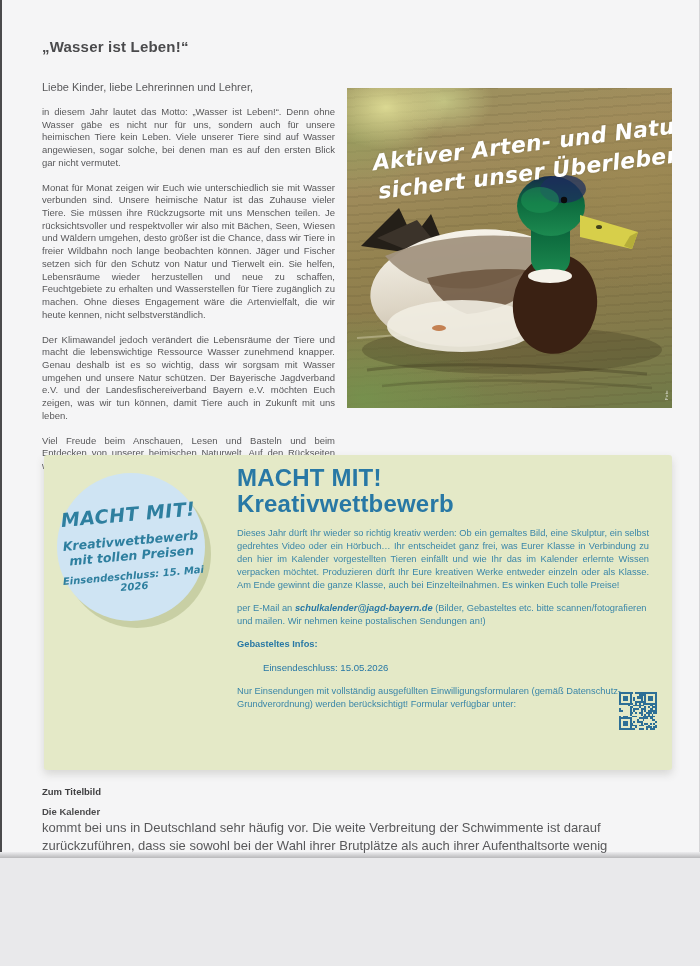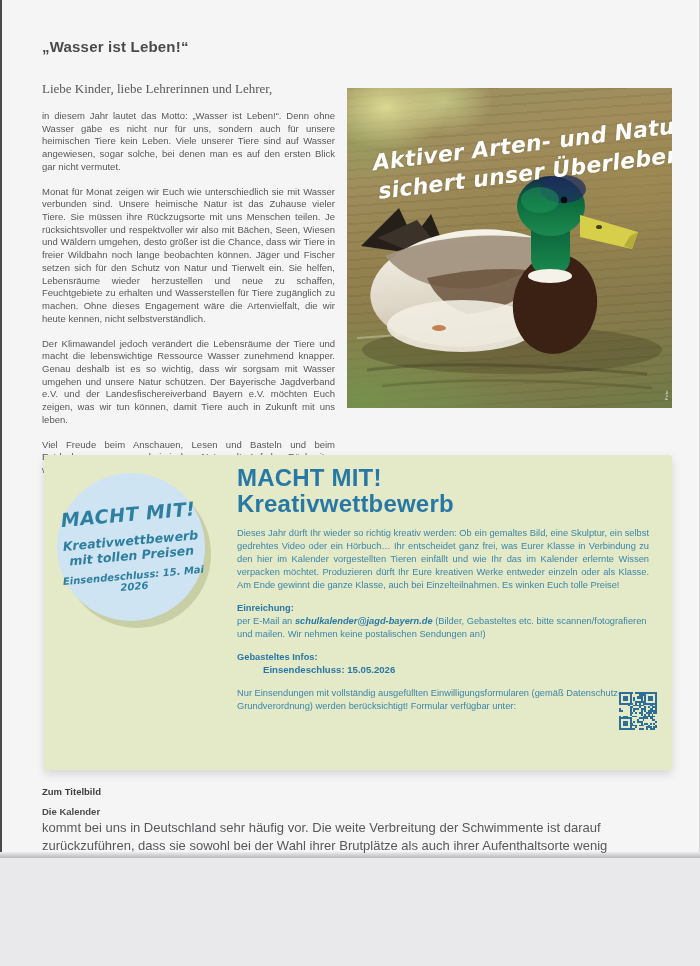--- a/index.html
+++ b/index.html
@@ -6,21 +6,21 @@
   .page{position:relative;width:700px;height:858px;background:#f5f5f6;overflow:hidden;
         font-family:"Liberation Sans",sans-serif;color:#58585a;}
   .edge-left{position:absolute;left:0;top:0;width:2px;height:100%;background:#4a4a4c;}
   .edge-right{position:absolute;right:0;top:0;width:1px;height:100%;background:#d6d6d8;}
   .edge-bottom{position:absolute;left:0;bottom:0;width:100%;height:6px;
                background:linear-gradient(#ededef,#b9b9bb);}
 
   
   .letter{position:absolute;left:42px;top:38px;width:293px;}
   .letter h1{font-size:15px;font-weight:700;color:#4a4a4c;margin:0 0 26px 0;letter-spacing:.2px;}
-  .letter .salutation{font-size:13px;margin:3px 0 13px 0;font-family:Liberation Serif, serif;}
+  .letter .salutation{font-size:11px;margin:3px 0 13px 0;}
   .letter p{font-size:9.5px;line-height:1.34;text-align:justify;margin:0 0 12px 0;}
   .letter .signature{font-size:9.5px;font-style:italic;text-align:right;margin-top:2px;}
 
   
   .hero{position:absolute;left:347px;top:88px;width:325px;height:320px;overflow:hidden;
     background:
       radial-gradient(90px 60px at 12% 6%, rgba(226,224,152,.9), transparent 70%),
       radial-gradient(70px 50px at 30% 4%, rgba(206,211,142,.75), transparent 70%),
       radial-gradient(120px 80px at 3% 16%, rgba(152,162,96,.65), transparent 70%),
       radial-gradient(170px 120px at 5% 97%, rgba(116,148,78,.85), transparent 72%),
@@ -49,21 +49,21 @@
   .badge-l1{font-size:19px;letter-spacing:.5px;margin-bottom:8px;}
   .badge-l2,.badge-l3{font-size:12.5px;line-height:1.2;}
   .badge-l4{font-size:10px;margin-top:7px;}
 
   .contest-body{position:absolute;left:193px;top:10px;width:412px;color:#3a86a8;}
   .contest-title{color:#2878a5;font-weight:700;font-size:24px;line-height:1.1;letter-spacing:.2px;margin:0;}
   .contest-intro{font-size:9.3px;line-height:1.4;text-align:justify;margin:9px 0 0 0;}
   .c-section{margin-top:10px;font-size:9.3px;line-height:1.4;}
   .c-label{font-weight:700;color:#2878a5;}
   .c-email{font-weight:700;font-style:italic;color:#2878a5;text-decoration:none;}
-  .c-deadline{font-size:9.6px;font-weight:700;color:#2878a5;padding-left:26px;}
+  .c-deadline{margin-top:11px;font-size:9.6px;font-weight:400;color:#2878a5;padding-left:26px;}
   .c-consent{margin-top:12px;font-size:9.3px;line-height:1.42;width:388px;}
   .qr{position:absolute;right:15px;bottom:40px;width:38px;height:38px;display:grid;
       grid-template-columns:repeat(21,1fr);grid-template-rows:repeat(21,1fr);}
   .qr div{width:100%;height:100%;}
   .qr .qd{background:#2d6f96;}
 
   
   .footer{position:absolute;left:42px;top:786px;width:640px;}
   .footer .f-title{font-size:9.5px;font-weight:700;color:#3f3f41;margin:0 0 9px 0;}
   .footer .f-subject{font-size:9.5px;font-weight:700;color:#4a4a4c;margin:0 0 2px 0;}
@@ -163,21 +163,20 @@
         <div class="badge-l4">Einsendeschluss: 15. Mai 2026</div>
       </div>
     </div>
 
     <div class="contest-body">
       <h2 class="contest-title"><span>MACHT MIT!</span><br>
         <span>Kreativwettbewerb</span></h2>
       <p class="contest-intro">Dieses Jahr dürft Ihr wieder so richtig kreativ werden: Ob ein gemaltes Bild, eine Skulptur, ein selbst gedrehtes Video oder ein Hörbuch… Ihr entscheidet ganz frei, was Eurer Klasse in Verbindung zu den hier im Kalender vorgestellten Tieren einfällt und wie Ihr das im Kalender erlernte Wissen verpacken möchtet. Produzieren dürft Ihr Eure kreativen Werke entweder einzeln oder als Klasse. Am Ende gewinnt die ganze Klasse, auch bei Einzelteilnahmen. Es winken Euch tolle Preise!</p>
 
       <div class="c-section">
-        <div class="c-label">Einreichung:</div>
         <div><span>per E-Mail an </span><a href="#" class="c-email">schulkalender@jagd-bayern.de</a><span> (Bilder, Gebasteltes etc. bitte scannen/fotografieren und mailen. Wir nehmen keine postalischen Sendungen an!)</span></div>
       </div>
 
       <div class="c-section">
         <div class="c-label">Gebasteltes Infos:</div>
       </div>
 
       <div class="c-deadline">Einsendeschluss: 15.05.2026</div>
 
       <div class="c-consent">Nur Einsendungen mit vollständig ausgefüllten Einwilligungsformularen (gemäß Datenschutz-Grundverordnung) werden berücksichtigt! Formular verfügbar unter:</div>

